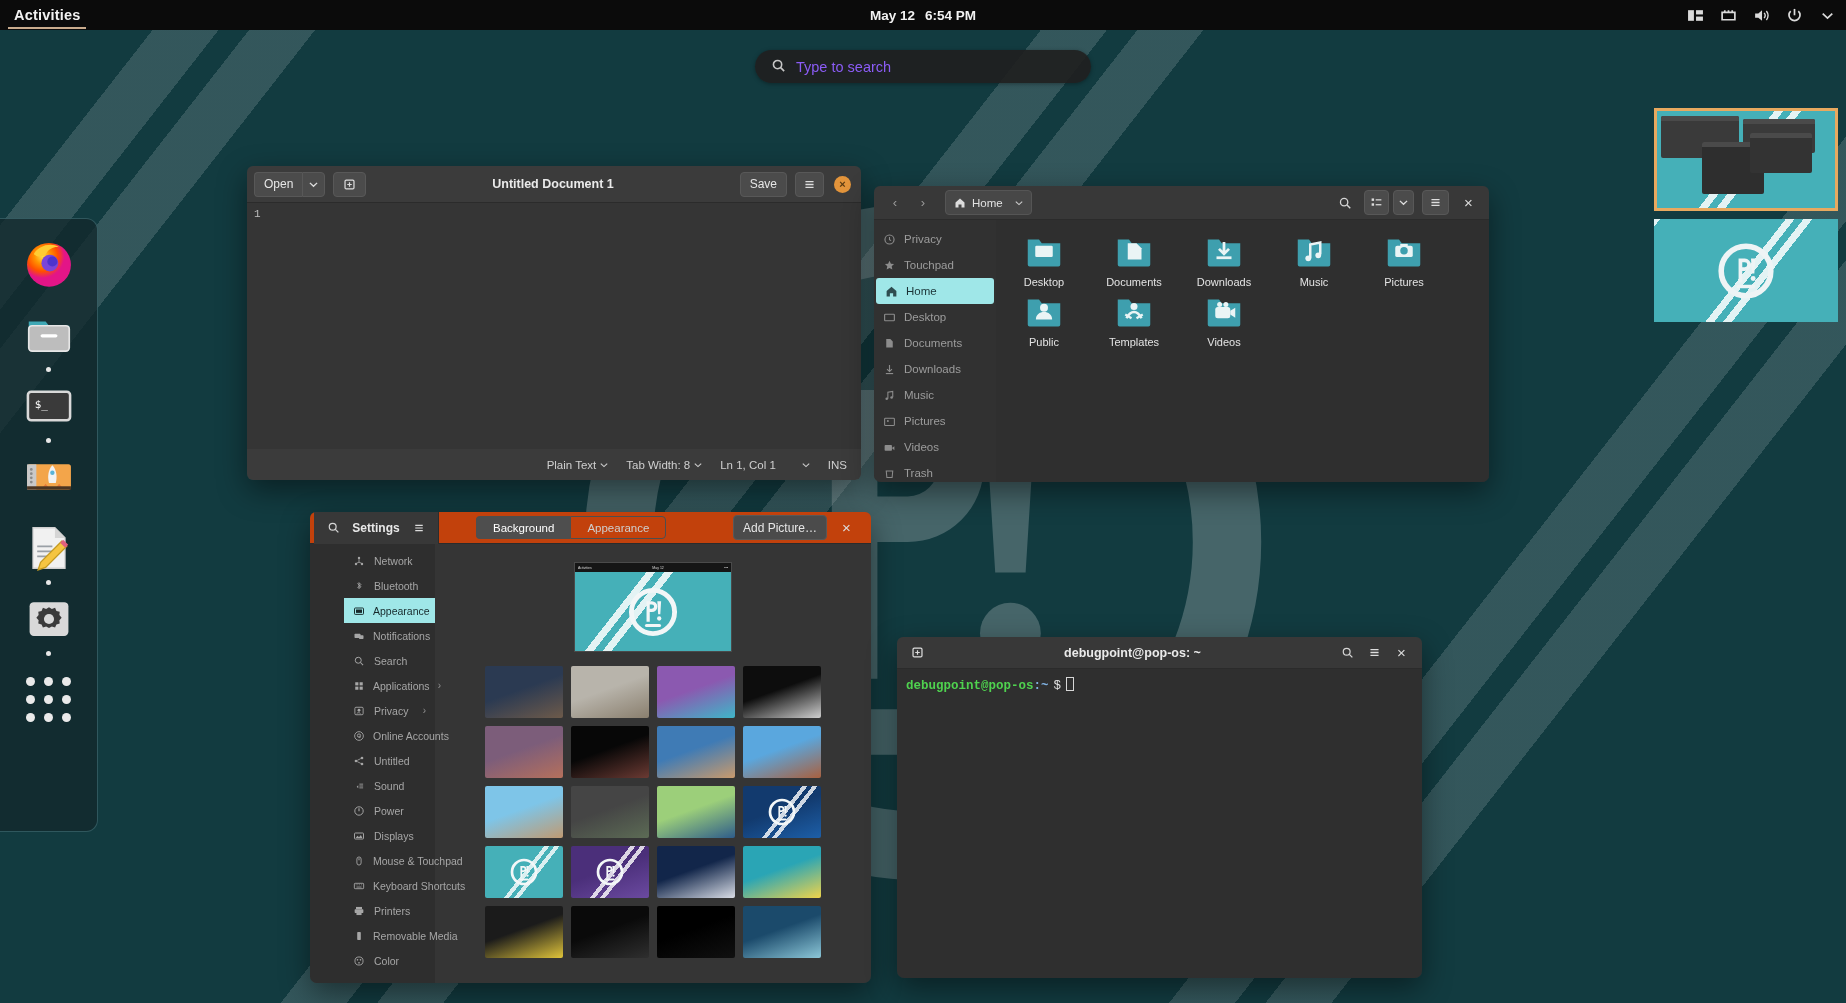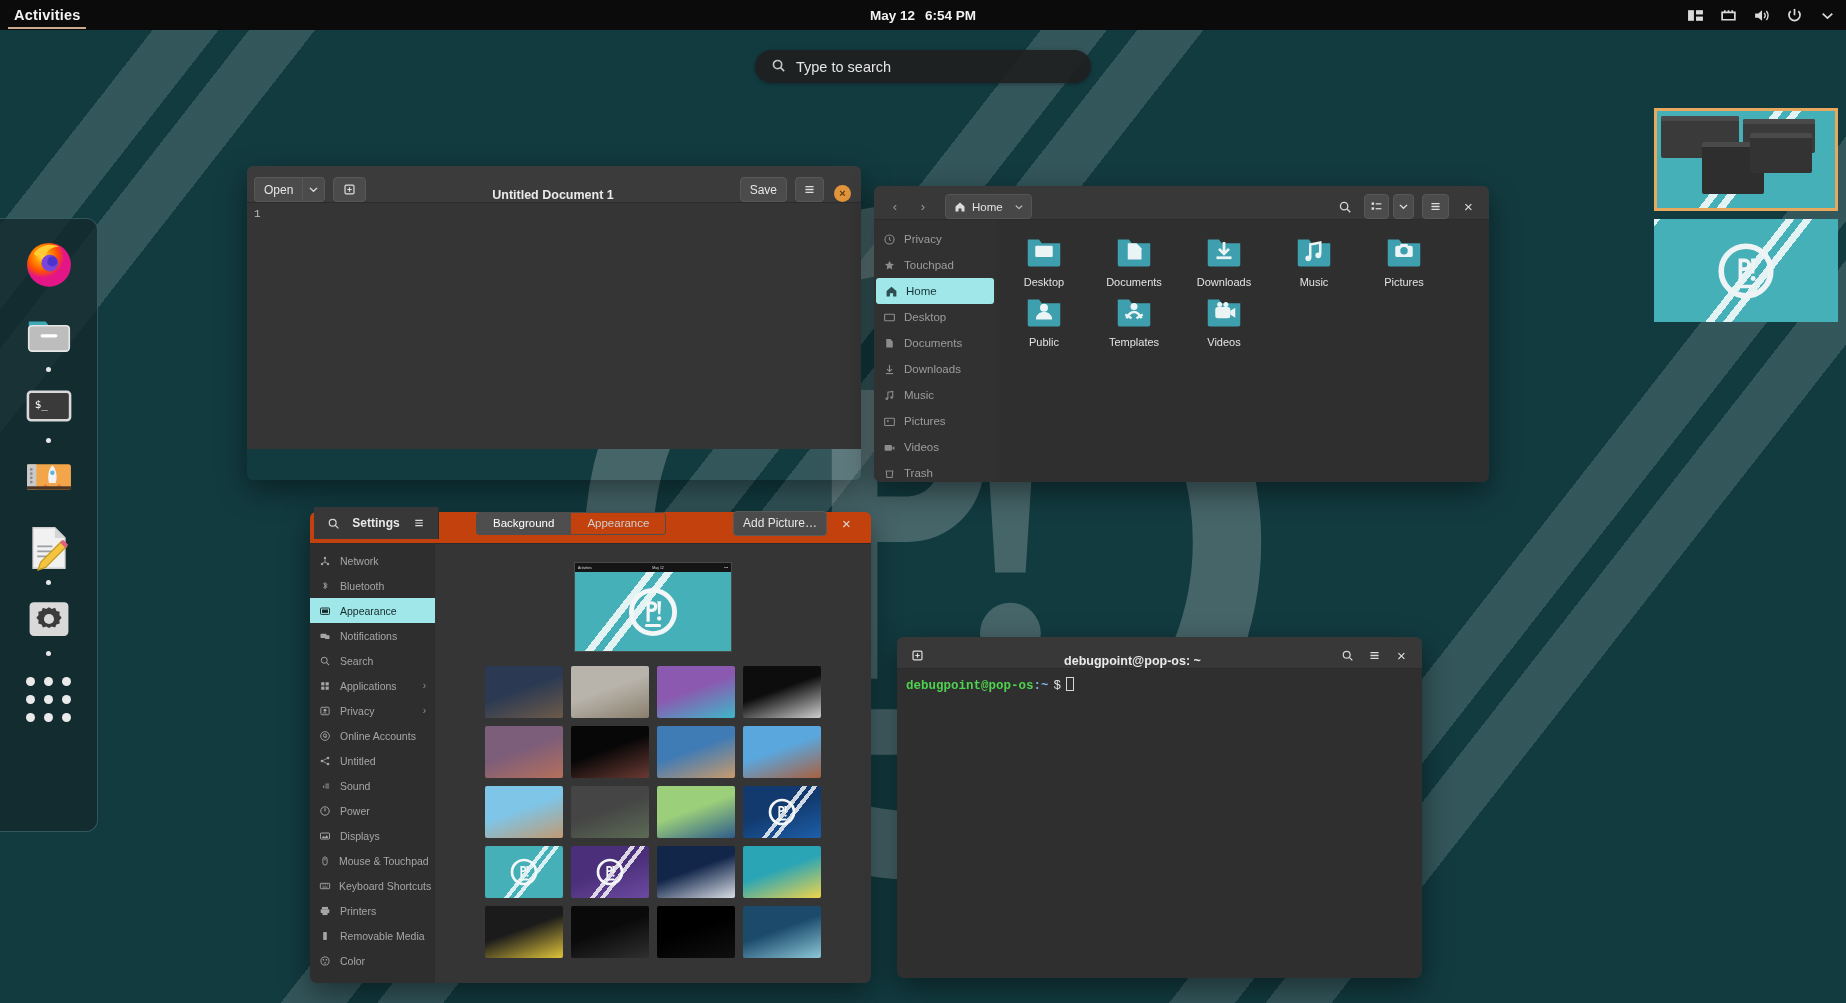--- a/index.html
+++ b/index.html
@@ -69,21 +69,21 @@
   }
   .searchbox {
     width: 100%; height: 100%;
     background: rgba(32,32,32,0.92);
     border-radius: 18px;
     display: flex; align-items: center; gap: 10px;
     padding: 0 16px;
     color: #b9b9b9; font-size: 14.5px;
     box-shadow: 0 1px 4px rgba(0,0,0,.35);
   }
-  .searchbox .placeholder { color: #e5e5e5; text-align: right; }
+  .searchbox .placeholder { color: #8b5cf6; text-align: right; }
 
   
   .dock {
     position: absolute; left: 0; top: 218px; width: 98px; height: 614px;
     background: rgba(18,40,44,0.78);
     border: 1px solid rgba(120,190,200,0.30);
     border-left: none;
     border-radius: 0 12px 12px 0;
     display: flex; flex-direction: column; align-items: center;
     padding-top: 18px; gap: 7px; z-index: 40;
@@ -92,21 +92,21 @@
   .dock-icon { width: 54px; height: 54px; display: block; }
   .dock-dot { width: 5px; height: 5px; border-radius: 50%; background: #e8e8e8; margin-top: 5px; }
   .dock-dot.hidden { visibility: hidden; }
   .appgrid { display: grid; grid-template-columns: repeat(3, 9px); gap: 9px; margin-top: 14px; }
   .appgrid i { width: 9px; height: 9px; border-radius: 50%; background: #eaeaea; display: block; }
 
   
   .window { position: absolute; box-shadow: 0 10px 30px rgba(0,0,0,.45); }
   .hb {
     height: 37px; background: #3c3c3c;
-    display: flex; align-items: flex-end; padding: 0 7px;
+    display: flex; align-items: center; padding: 0 7px;
     border-radius: 6px 6px 0 0; border-bottom: 1px solid #2b2b2b;
     color: #e8e8e8; font-size: 12.5px;
   }
   .hb .title { flex: 1; text-align: center; font-weight: bold; font-size: 12.5px; color: #eaeaea; }
   .btn {
     background: #4b4b4b; border: 1px solid #585858; color: #e6e6e6;
     border-radius: 4px; height: 25px; padding: 0 9px;
     display: flex; align-items: center; font-size: 12px; cursor: default;
   }
   .iconbtn {
@@ -175,21 +175,21 @@
   .set-hb-right { flex: 1; height: 32px; display: flex; align-items: center; padding: 0 7px; gap: 6px; }
   .seg { display: flex; margin-left: auto; }
   .seg .sgb {
     height: 23px; padding: 0 16px; display: flex; align-items: center;
     font-size: 11.5px; color: #cfcfcf; border: 1px solid #4e4e4e; background: transparent;
   }
   .seg .sgb:first-child { border-radius: 4px 0 0 4px; border-right: none; margin-left: 30px; }
   .seg .sgb:last-child { border-radius: 0 4px 4px 0; }
   .seg .sgb.active { background: #4e4e4e; color: #fff; }
   .set-body { display: flex; height: 439px; background: #353535; border-radius: 0 0 7px 7px; overflow: hidden; }
-  .set-side { width: 125px; background: #2e2e2e; padding-top: 4px; }
+  .set-side { width: 125px; background: #2e2e2e; padding-top: 4px; padding-left: 34px; }
   .set-side .row {
     height: 25px; display: flex; align-items: center; gap: 8px;
     padding: 0 9px; color: #a6a6a6; font-size: 10.5px; white-space: nowrap;
   }
   .set-side .row.active { background: #9fe7e8; color: #17292b; }
   .set-side .row .chev { margin-left: auto; font-size: 10px; opacity: .8; }
   .set-main { flex: 1; padding: 12px 0 0 0; overflow: hidden; }
   .wall-preview {
     width: 158px; height: 90px; margin: 6px auto 14px auto;
     border: 1px solid #4a4a4a; position: relative; overflow: hidden; background: #45b0b8;
@@ -411,20 +411,41 @@
           </svg>
       </div>
       <div style="margin-left:10px;margin-right:3px">
         <div class="orange-close">×</div>
       </div>
     </div>
     <div class="te-body">
       <div class="te-gutter">
         <span>1</span>
       </div>
+    </div>
+    <div class="te-status">
+      <div style="display:flex;align-items:center;gap:4px">
+        <span>Plain Text</span>
+        <svg width="8" height="8" viewBox="0 0 10 10">
+            <path d="M1 3.2 5 7l4-3.8" fill="none" stroke="#ccc" stroke-width="1.4"></path>
+          </svg>
+      </div>
+      <div style="display:flex;align-items:center;gap:4px">
+        <span>Tab Width: 8</span>
+        <svg width="8" height="8" viewBox="0 0 10 10">
+            <path d="M1 3.2 5 7l4-3.8" fill="none" stroke="#ccc" stroke-width="1.4"></path>
+          </svg>
+      </div>
+      <div style="display:flex;align-items:center;gap:26px">
+        <span>Ln 1, Col 1</span>
+        <svg width="8" height="8" viewBox="0 0 10 10">
+            <path d="M1 3.2 5 7l4-3.8" fill="none" stroke="#ccc" stroke-width="1.4"></path>
+          </svg>
+      </div>
+      <div>INS</div>
     </div>
   </div>
 
   <div class="window" id="filemanager">
     <div class="hb">
       <div class="navbtns">
         <div class="nb">‹</div>
         <div class="nb">›</div>
       </div>
       <div class="pathbtn" style="margin-left:8px">

